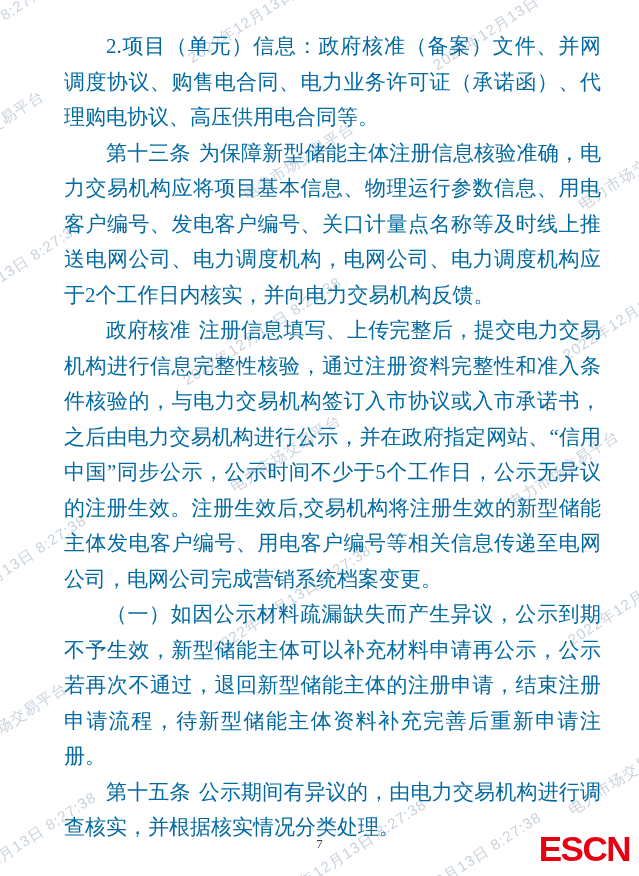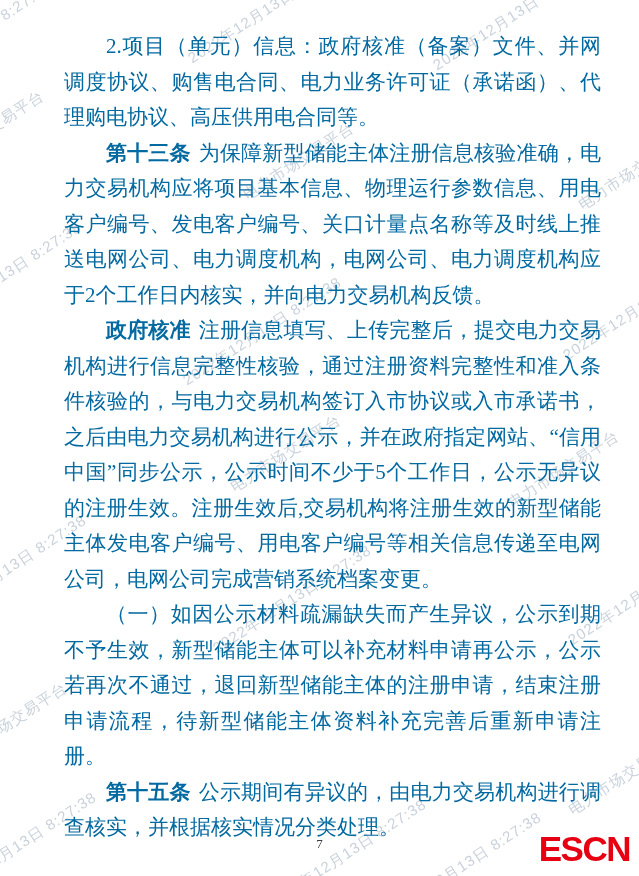--- a/index.html
+++ b/index.html
@@ -26,21 +26,21 @@
   .doc {
     position:absolute;
     left:64px; top:29px; width:537px;
     font-size:21px;
     line-height:35.5px;
     color:#0369a1;
     text-align:justify;
     z-index:1;
   }
   .doc p { margin:0; text-indent:2em; }
-  .b { font-weight:bold; margin-right:8px; }
+  .b { font-weight:normal; margin-right:8px; }
   .b:empty { display:none; margin:0; }
   
   .page-num {
     position:absolute; left:0; right:0; top:836px;
     text-align:center;
     font-size:13px; color:#39394a;
     z-index:1;
     font-family:"Liberation Serif","DejaVu Serif",serif;
   }
   .logo {

